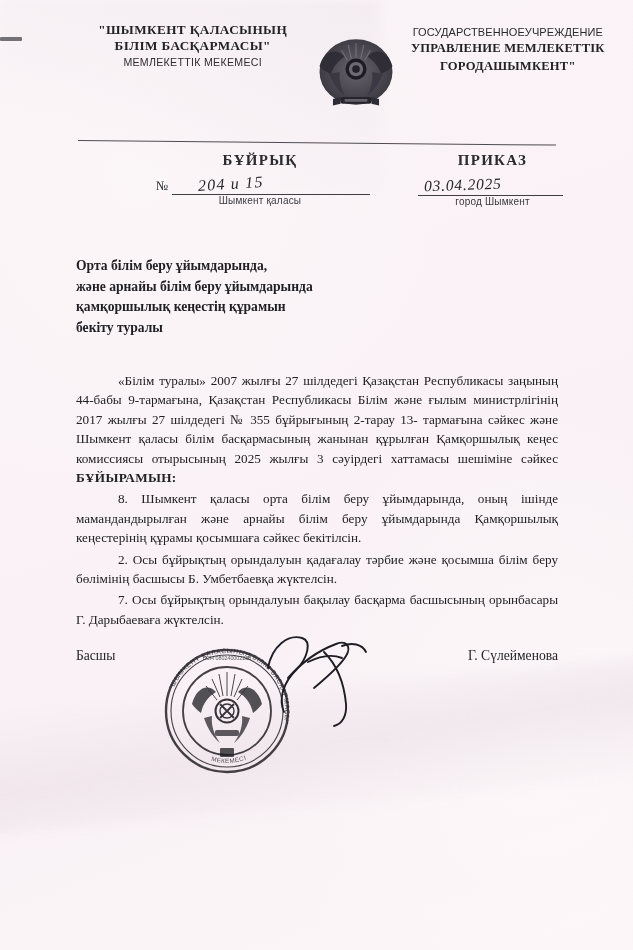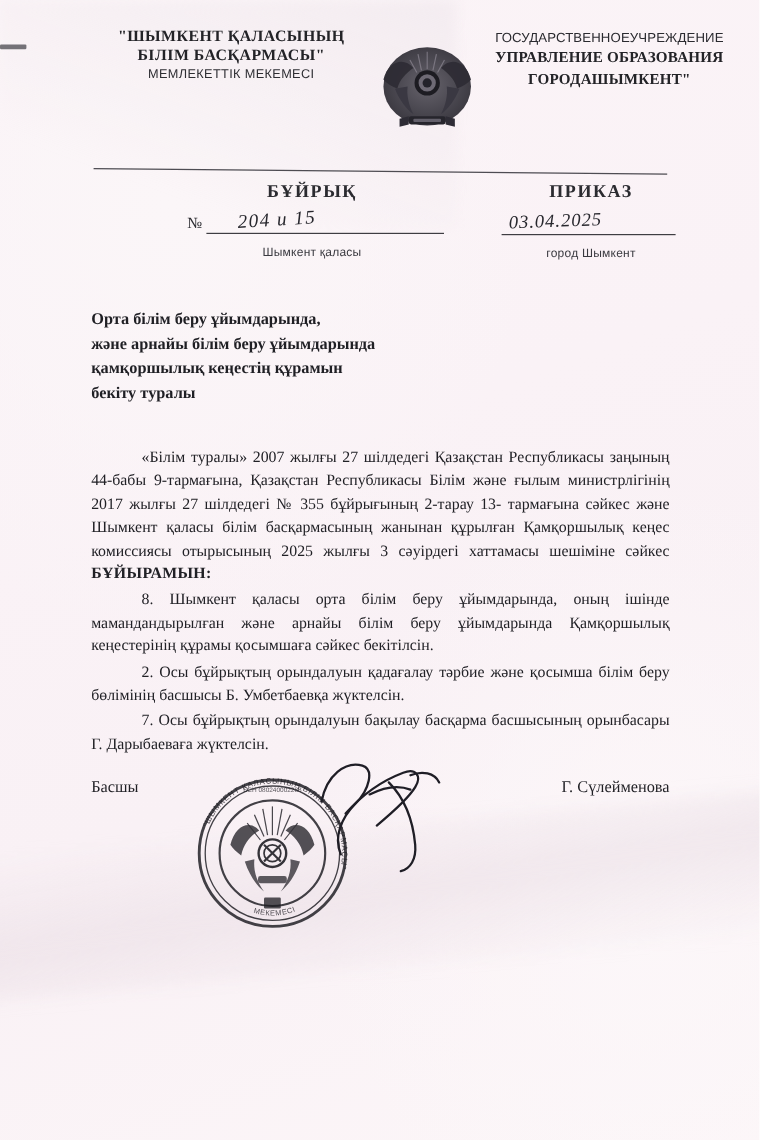--- a/index.html
+++ b/index.html
@@ -155,21 +155,21 @@
     bottom: 1px;
     left: 26px;
     letter-spacing: 1.2px;
     transform: rotate(-3.5deg);
     white-space: nowrap;
   }
   .caption {
     font-family: "Liberation Sans", sans-serif;
     font-size: 10px;
     color: #3a3a40;
-    margin-top: 10px;
+    margin-top: 0;
     text-align: center;
     letter-spacing: .2px;
   }
 
   .date-block {
     position: absolute;
     left: 400px; top: 152px;
     width: 185px;
     text-align: center;
   }
@@ -295,21 +295,21 @@
 
         <rect x="34" y="76" width="32" height="7" rx="2" fill="#26252c"></rect>
         <rect x="38" y="78" width="24" height="3" rx="1" fill="#7d7986" opacity="0.7"></rect>
         <path d="M26 78 L34 76 L34 83 L26 85 Z" fill="#2e2c35"></path>
         <path d="M74 78 L66 76 L66 83 L74 85 Z" fill="#2e2c35"></path>
       </svg>
     </div>
 
     <div class="org-right">
       <div class="r1">ГОСУДАРСТВЕННОЕУЧРЕЖДЕНИЕ</div>
-      <div class="r2">УПРАВЛЕНИЕ ОБРАЗОВАНИЯ</div>
+      <div class="r2">УПРАВЛЕНИЕ МЕМЛЕКЕТТІК</div>
       <div class="r3">ГОРОДАШЫМКЕНТ"</div>
     </div>
   </div>
 
   <div class="rule"></div>
 
   <div class="num-block">
     <div class="word">БҰЙРЫҚ</div>
     <div class="num-row">
       <span class="num-label">№</span>

